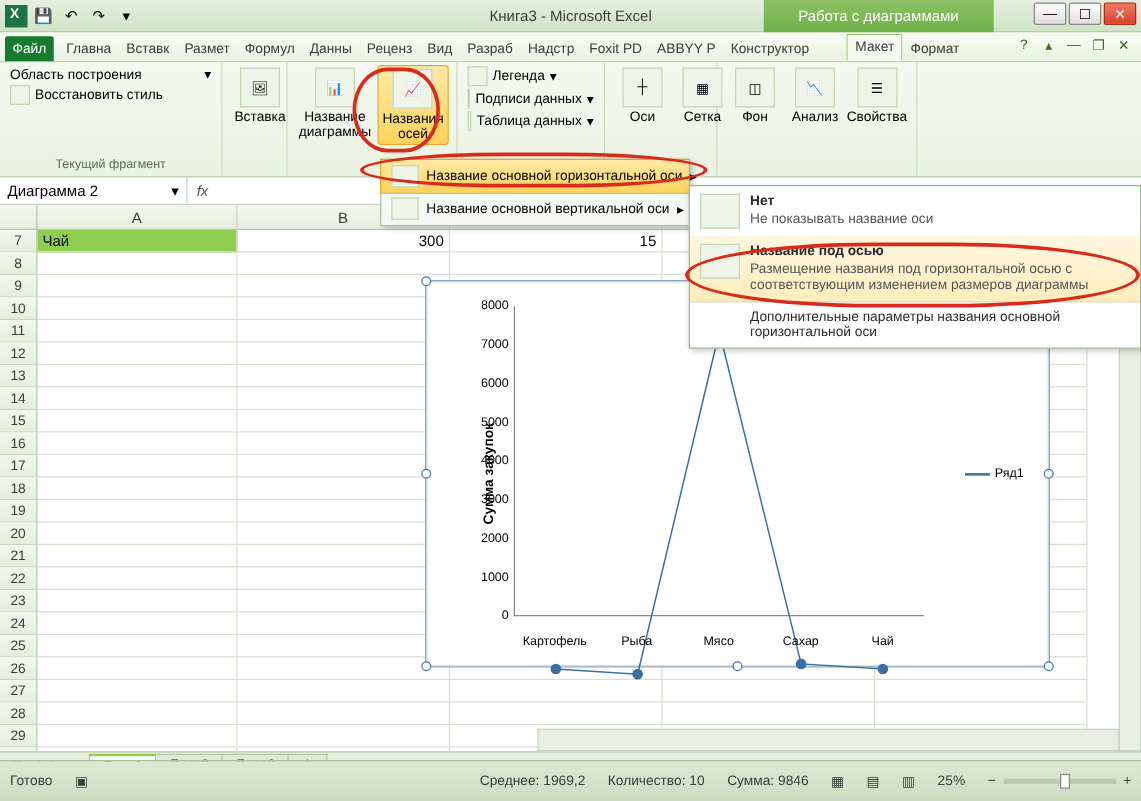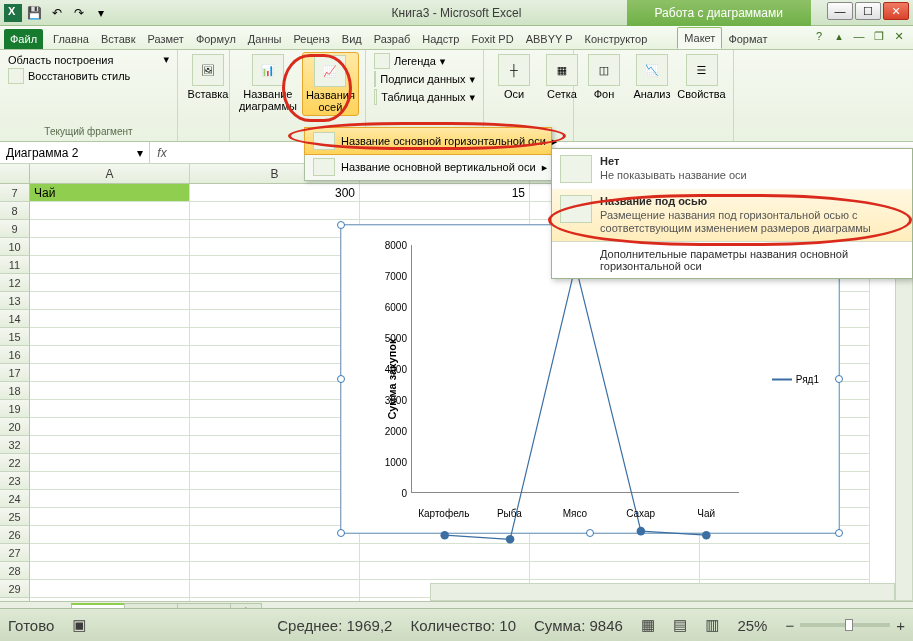--- a/index.html
+++ b/index.html
@@ -5,21 +5,21 @@
 * { box-sizing: border-box; font-family: "Segoe UI", Tahoma, sans-serif; }
 html, body { margin:0; padding:0; width:913px; height:641px; overflow:hidden; background:#fff; }
 
 
 .titlebar { height:26px; background:linear-gradient(#e6f0e0,#cfe3c5); display:flex; align-items:center; border-bottom:1px solid #9fbf8f; font-size:12px; position:relative; }
 .qat { display:flex; align-items:center; gap:4px; padding-left:4px; }
 .qat .icon { width:18px; height:18px; display:flex; align-items:center; justify-content:center; }
 .excel-logo { width:18px; height:18px; background:#1f7244; position:relative; display:inline-block; }
 .excel-logo::after{content:"X";color:#fff;font-size:11px;font-weight:bold;position:absolute;top:1px;left:4px;}
 .title-text { position:absolute; left:50%; transform:translateX(-50%); color:#3b3b3b; }
-.chart-tools { position:absolute; right:102px; top:0; height:26px; background:linear-gradient(#8ec166,#6fb048); color:#fff; padding:0 28px; display:flex; align-items:center; font-size:12px; }
+.chart-tools { position:absolute; right:118px; top:0; height:26px; background:linear-gradient(#8ec166,#6fb048); color:#fff; padding:0 28px; display:flex; align-items:center; font-size:12px; }
 .winbuttons { position:absolute; right:4px; top:2px; display:flex; gap:0; }
 .winbtn { width:26px; height:18px; border:1px solid #888; background:linear-gradient(#fdfdfd,#e0e0e0); display:flex; align-items:center; justify-content:center; font-size:11px; border-radius:2px; margin-left:2px;}
 .winbtn.close { background:linear-gradient(#f07a63,#d9432b); color:#fff; border-color:#b02a17;}
 
 
 .ribbon-tabs { height:24px; background:linear-gradient(#f7fbf4,#e9f3e0); display:flex; align-items:flex-end; font-size:11px; border-bottom:1px solid #b3c8a2; position:relative;}
 .tab { padding:4px 6px 4px 6px; color:#3b3b3b; cursor:default; }
 .tab.file { background:#177b2f; color:#fff; border-radius:2px 2px 0 0; margin-left:4px; margin-right:4px;}
 .tab.active { background:#fff; border:1px solid #b3c8a2; border-bottom:1px solid #fff; border-radius:2px 2px 0 0; }
 .tab.chart-active { background:#f5f9f1; border:1px solid #8ec166; border-bottom:1px solid #f5f9f1;margin-left:24px; }
@@ -89,21 +89,21 @@
 
 
 .sheet-bar { position:absolute; bottom:20px; left:0; right:0; height:20px; background:#e9efe2; border-top:1px solid #b7c8aa; display:flex; align-items:center; font-size:11px;}
 .sheet-nav { display:flex; gap:0; padding:0 4px;}
 .sheet-nav span{ width:16px; text-align:center; color:#555;}
 .sheet-tab { padding:2px 10px; border:1px solid #b7c8aa; border-bottom:none; background:#fff; margin-left:-1px;font-weight:bold;}
 .sheet-tab.active { background:#fff; font-weight:bold; border-top:2px solid #8fce4e;}
 .sheet-tab.inactive { background:#e1e9d8;}
 
 
-.status { position:absolute; bottom:0; left:0; right:0; height:20px; background:linear-gradient(#dfe9d5,#cddbc0); border-top:1px solid #a9bfa0; display:flex; align-items:center; font-size:15px; padding:16px 8px; gap:18px; color:#3b3b3b;}
+.status { position:absolute; bottom:0; left:0; right:0; height:20px; background:linear-gradient(#dfe9d5,#cddbc0); border-top:1px solid #a9bfa0; display:flex; align-items:center; font-size:11px; padding:16px 8px; gap:18px; color:#3b3b3b;}
 .status .spacer{flex:1;}
 .zoom { display:flex; align-items:center; gap:6px;}
 .zoom .track{ width:90px; height:4px; background:#b9c9ae; position:relative;}
 .zoom .thumb{ position:absolute; left:45px; top:-4px; width:8px; height:12px; background:#fff; border:1px solid #888;}
 
 .hscroll { position:absolute; right:18px; bottom:20px; left:430px; height:18px; background:#e9efe2; border:1px solid #c9d6bf;}
 .vscroll { position:absolute; right:0; top:164px; bottom:40px; width:18px; background:#e9efe2; border:1px solid #c9d6bf;}
 </style>
 </head>
 <body>
@@ -385,21 +385,21 @@
       </div>
       <div class="row">
         <div class="row-h">20</div>
         <div class="cell" style="width: 160px;"></div>
         <div class="cell" style="width: 170px;"></div>
         <div class="cell" style="width: 170px;"></div>
         <div class="cell" style="width: 170px;"></div>
         <div class="cell" style="width: 170px;"></div>
       </div>
       <div class="row">
-        <div class="row-h">32</div>
+        <div class="row-h">21</div>
         <div class="cell" style="width: 160px;"></div>
         <div class="cell" style="width: 170px;"></div>
         <div class="cell" style="width: 170px;"></div>
         <div class="cell" style="width: 170px;"></div>
         <div class="cell" style="width: 170px;"></div>
       </div>
       <div class="row">
         <div class="row-h">22</div>
         <div class="cell" style="width: 160px;"></div>
         <div class="cell" style="width: 170px;"></div>

